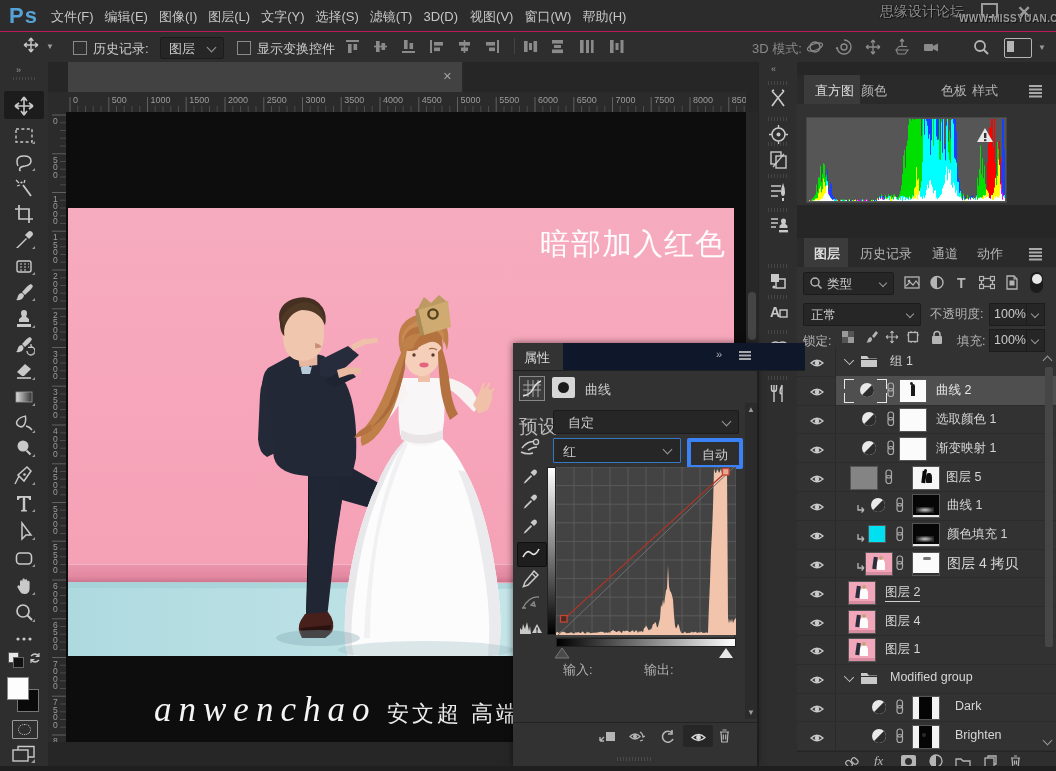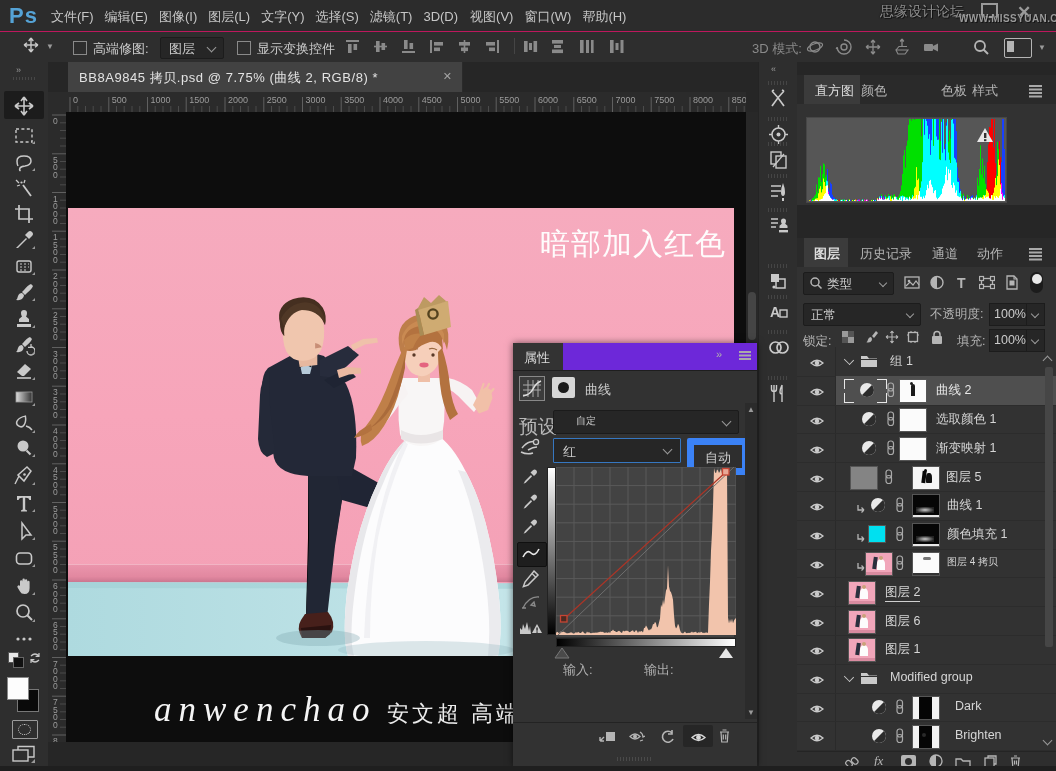--- a/index.html
+++ b/index.html
@@ -26,21 +26,21 @@
   <div class="abs" style="left:959px;top:13px;font-size:10px;font-weight:bold;color:#9a9a9a;text-shadow:1px 1px 0 #151515;letter-spacing:0.4px;">WWW.MISSYUAN.COM</div>
 </div>
 
 <div class="abs" id="optionsbar" style="left:0;top:32px;width:1056px;height:30px;background:#2e2e2e;border-bottom:1px solid #1e1e1e;">
   <div id="opt-move" class="abs" style="left:22px;top:4px;">
         <div style="position:relative;width:46px;height:22px;"><svg width="18" height="18">
             <path d="M9,2 L9,16 M2,9 L16,9 M9,2 L6.7,5 M9,2 L11.3,5 M9,16 L6.7,13 M9,16 L11.3,13 M2,9 L5,6.7 M2,9 L5,11.3 M16,9 L13,6.7 M16,9 L13,11.3" stroke="#c9c9c9" stroke-width="1.4" fill="none"></path>
           </svg><span style="position:absolute;left:24px;top:6px;font-size:8px;color:#9a9a9a;">▼</span></div>
       </div>
   <div class="abs" style="left:73px;top:9px;width:12px;height:12px;border:1px solid #8a8a8a;background:#2e2e2e;"></div>
-  <div class="abs" style="left:93px;top:8px;font-size:13px;color:#cccccc;">高端修图:</div>
+  <div class="abs" style="left:93px;top:8px;font-size:13px;color:#cccccc;">历史记录:</div>
   <div class="abs" style="left:160px;top:5px;width:62px;height:20px;background:#262626;border:1px solid #1c1c1c;border-radius:2px;">
      <span style="position:absolute;left:8px;top:2px;font-size:13px;color:#cccccc;">图层</span>
      <div style="position:absolute;right:8px;top:6px;width:6px;height:6px;border-right:1.5px solid #9a9a9a;border-bottom:1.5px solid #9a9a9a;transform:rotate(45deg);"></div>
   </div>
   <div class="abs" style="left:237px;top:9px;width:12px;height:12px;border:1px solid #8a8a8a;"></div>
   <div class="abs" style="left:257px;top:8px;font-size:13px;color:#cccccc;">显示变换控件</div>
   <div id="opt-align" class="abs" style="left:344px;top:4px;">
         <div class="abs" style="left:0px;top:2px;width:17px;height:17px;"><svg width="17" height="17">
             <path d="M2,3 h13" stroke="#8a8a8a" stroke-width="2"></path>
             <rect x="4" y="6" width="3.6" height="9" fill="#8a8a8a"></rect>
@@ -251,21 +251,20 @@
             <path d="M6,5 L6,1.5 L22,1.5 L22,12 L16,12" fill="none" stroke="#c9c9c9" stroke-width="1.4"></path>
           </svg></div>
         <div class="abs" style="left:31px;top:697px;width:0;height:0;border-left:4px solid transparent;border-bottom:4px solid #9a9a9a;"></div>
       </div>
 </div>
 
 <div class="abs" id="docarea" style="left:48px;top:62px;width:710px;height:709px;background:#262626;">
 
   <div class="abs" style="left:0;top:0;width:710px;height:30px;background:#262626;">
     <div class="abs" style="left:20px;top:0px;width:394px;height:30px;background:#424242;border-right:1px solid #2a2a2a;">
-      <span style="position:absolute;left:11px;top:7px;font-size:13px;letter-spacing:0.55px;color:#e3e3e3;">BB8A9845 拷贝.psd @ 7.75% (曲线 2, RGB/8) *</span>
       <span style="position:absolute;right:10px;top:8px;font-size:11px;color:#a5a5a5;">✕</span>
     </div>
   </div>
 
   <div class="abs" id="hruler" style="left:0;top:30px;width:698px;height:20px;background:#2b2b2b;border-bottom:1px solid #1f1f1f;"><svg width="698" height="20">
           <line x1="22.0" y1="5" x2="22.0" y2="20" stroke="#606060" stroke-width="1"></line>
           <text x="25.0" y="11" font-size="9" fill="#9c9c9c" font-family="Liberation Sans,sans-serif">0</text>
           <line x1="29.8" y1="14" x2="29.8" y2="20" stroke="#4b4b4b" stroke-width="1"></line>
           <line x1="37.5" y1="14" x2="37.5" y2="20" stroke="#4b4b4b" stroke-width="1"></line>
           <line x1="45.2" y1="14" x2="45.2" y2="20" stroke="#4b4b4b" stroke-width="1"></line>
@@ -1422,21 +1421,21 @@
         <div class="abs" style="left:99px;top:288.0px;width:8px;height:16px;"><svg width="8" height="16">
             <rect x="1" y="1" width="5.5" height="8" rx="2.5" fill="none" stroke="#a9a9a9" stroke-width="1.2"></rect>
             <rect x="1" y="6.5" width="5.5" height="8" rx="2.5" fill="none" stroke="#a9a9a9" stroke-width="1.2"></rect>
           </svg></div>
         <div class="abs" style="left:115px;top:285.0px;width:26px;height:22px;border:1px solid #555;">
           <div style="width:100%;height:100%;background:#fbfbfb;position:relative;">
             <div style="position:absolute;left:10px;top:4px;width:8px;height:3px;background:#777;border-radius:2px;"></div>
             <div style="position:absolute;left:0;bottom:0;width:100%;height:1.6px;background:#333;"></div>
           </div>
         </div>
-        <div class="abs" style="left:150px;top:288.0px;font-size:10px;color:#d6d6d6;">图层 4 拷贝</div>
+        <div class="abs" style="left:150px;top:288.0px;font-size:14px;color:#d6d6d6;">图层 4 拷贝</div>
         <div class="abs" style="left:0;top:339.2px;width:259px;height:1px;background:#2c2c2c;"></div>
         <div class="abs" style="left:13px;top:318.79999999999995px;width:14px;height:12px;"><svg width="14" height="12">
             <path d="M1,6 Q7,0.5 13,6 Q7,11.5 1,6 Z" fill="none" stroke="#c9c9c9" stroke-width="1.3"></path>
             <circle cx="7" cy="6" r="2.3" fill="#c9c9c9"></circle>
           </svg></div>
         <div class="abs" style="left:51px;top:313.79999999999995px;width:26px;height:22px;border:1px solid #555;">
           <div style="width:100%;height:100%;background:#f1a6ba;position:relative;overflow:hidden;">
             <div style="position:absolute;left:7px;top:4px;width:4px;height:12px;background:#2a2f3d;transform:rotate(8deg);"></div>
             <div style="position:absolute;left:11px;top:6px;width:8px;height:11px;background:#fdfdfd;border-radius:45% 45% 0 0;"></div>
             <div style="position:absolute;left:12.5px;top:3px;width:4px;height:4px;background:#caa27a;border-radius:50%;"></div>
@@ -1450,21 +1449,21 @@
             <circle cx="7" cy="6" r="2.3" fill="#c9c9c9"></circle>
           </svg></div>
         <div class="abs" style="left:51px;top:342.59999999999997px;width:26px;height:22px;border:1px solid #555;">
           <div style="width:100%;height:100%;background:#f1a6ba;position:relative;overflow:hidden;">
             <div style="position:absolute;left:7px;top:4px;width:4px;height:12px;background:#2a2f3d;transform:rotate(8deg);"></div>
             <div style="position:absolute;left:11px;top:6px;width:8px;height:11px;background:#fdfdfd;border-radius:45% 45% 0 0;"></div>
             <div style="position:absolute;left:12.5px;top:3px;width:4px;height:4px;background:#caa27a;border-radius:50%;"></div>
             <div style="position:absolute;left:0;bottom:0;width:100%;height:3px;background:#d98ba0;"></div>
           </div>
         </div>
-        <div class="abs" style="left:88px;top:345.6px;font-size:12.5px;color:#d6d6d6;">图层 6</div>
+        <div class="abs" style="left:88px;top:345.6px;font-size:12.5px;color:#d6d6d6;">图层 4</div>
         <div class="abs" style="left:0;top:396.8px;width:259px;height:1px;background:#2c2c2c;"></div>
         <div class="abs" style="left:13px;top:376.4px;width:14px;height:12px;"><svg width="14" height="12">
             <path d="M1,6 Q7,0.5 13,6 Q7,11.5 1,6 Z" fill="none" stroke="#c9c9c9" stroke-width="1.3"></path>
             <circle cx="7" cy="6" r="2.3" fill="#c9c9c9"></circle>
           </svg></div>
         <div class="abs" style="left:51px;top:371.4px;width:26px;height:22px;border:1px solid #555;">
           <div style="width:100%;height:100%;background:#f1a6ba;position:relative;overflow:hidden;">
             <div style="position:absolute;left:7px;top:4px;width:4px;height:12px;background:#2a2f3d;transform:rotate(8deg);"></div>
             <div style="position:absolute;left:11px;top:6px;width:8px;height:11px;background:#fdfdfd;border-radius:45% 45% 0 0;"></div>
             <div style="position:absolute;left:12.5px;top:3px;width:4px;height:4px;background:#caa27a;border-radius:50%;"></div>
@@ -1550,55 +1549,55 @@
         <div class="abs" style="left:90px;top:500px;width:0;height:0;border-left:3px solid transparent;border-right:3px solid transparent;border-top:4px solid #9a9a9a;"></div>
         <div class="abs" style="left:150px;top:500px;width:0;height:0;border-left:3px solid transparent;border-right:3px solid transparent;border-top:4px solid #9a9a9a;"></div>
         <div class="abs" style="left:248px;top:100px;width:8px;height:280px;background:#464646;border-radius:2px;"></div>
         <div class="abs" style="left:247px;top:90px;width:6px;height:6px;border-right:1.5px solid #9a9a9a;border-bottom:1.5px solid #9a9a9a;transform:rotate(-135deg);"></div>
         <div class="abs" style="left:247px;top:470px;width:6px;height:6px;border-right:1.5px solid #9a9a9a;border-bottom:1.5px solid #9a9a9a;transform:rotate(45deg);"></div>
       </div>
 </div>
 
 <div class="abs" id="propspanel" style="left:513px;top:343px;width:244px;height:423px;background:#323232;box-shadow:0 0 7px rgba(0,0,0,0.55);">
 
-  <div class="abs" style="left:0;top:0;width:244px;height:27px;background:#6d28d9;border-bottom:1px solid #1e1e1e;">
+  <div class="abs" style="left:0;top:0;width:244px;height:27px;background:#0f172a;border-bottom:1px solid #1e1e1e;padding-left:48px;">
     <div class="abs" style="left:0;top:0;width:50px;height:27px;background:#333333;">
           <span style="position:absolute;left:11px;top:6px;font-size:13px;color:#dddddd;">属性</span>
         </div>
     <span class="abs" style="left:203px;top:5px;font-size:11px;color:#b0b0b0;letter-spacing:-2px;">»</span>
     <div class="abs" style="left:226px;top:8px;width:12px;height:1.6px;background:#aaaaaa;box-shadow:0 3.5px 0 #aaaaaa,0 7px 0 #aaaaaa;"></div>
   </div>
 
   <div class="abs" style="left:6px;top:33px;width:24px;height:23px;border:1px solid #888;background:#3c3c3c;">
     <svg width="24" height="23">
           <path d="M3,18 L8,18 M3,13 L21,13 M3,8 L21,8 M8,3 L8,20 M13,3 L13,20 M18,3 L18,20" stroke="#aaa" stroke-width="1" fill="none"></path>
           <path d="M3,19 Q10,18 13,12 Q16,6 21,4" stroke="#ddd" stroke-width="1.6" fill="none"></path>
         </svg>
   </div>
   <div class="abs" style="left:39px;top:34px;width:23px;height:21px;background:#d6d6d6;border-radius:2px;">
     <div style="position:absolute;left:6px;top:5px;width:11px;height:11px;background:#1a1a1a;border-radius:50%;"></div>
   </div>
   <div class="abs" style="left:72px;top:38px;font-size:13px;color:#cccccc;">曲线</div>
 
   <div class="abs" style="left:6px;top:71px;font-size:19px;color:#b8b8b8;">预设:</div>
   <div class="abs" style="left:40px;top:67px;width:184px;height:22px;background:#262626;border:1px solid #1b1b1b;border-radius:2px;">
-    <span style="position:absolute;left:22px;top:3px;font-size:10px;color:#cccccc;">自定</span>
+    <span style="position:absolute;left:14px;top:3px;font-size:13px;color:#cccccc;">自定</span>
     <div style="position:absolute;right:8px;top:7px;width:6px;height:6px;border-right:1.5px solid #9a9a9a;border-bottom:1.5px solid #9a9a9a;transform:rotate(45deg);"></div>
   </div>
 
   <div class="abs" id="pr-finger" style="left:6px;top:93px;width:26px;height:22px;"><svg width="26" height="20">
           <path d="M3,12 q4,-5 8,-6 l6,-1 M9,14 q5,-3 9,-3" stroke="#c9c9c9" stroke-width="1.5" fill="none"></path>
           <circle cx="17" cy="6" r="2.6" fill="#3a3a3a" stroke="#c9c9c9" stroke-width="1.3"></circle>
           <path d="M2,16 q6,3 12,1" stroke="#c9c9c9" stroke-width="1.5" fill="none"></path>
         </svg></div>
   <div class="abs" style="left:40px;top:95px;width:126px;height:23px;background:#262626;border:1px solid #3677c1;border-radius:1px;">
     <span style="position:absolute;left:9px;top:4px;font-size:13px;color:#cccccc;">红</span>
     <div style="position:absolute;right:9px;top:7px;width:6px;height:6px;border-right:1.5px solid #9a9a9a;border-bottom:1.5px solid #9a9a9a;transform:rotate(45deg);"></div>
   </div>
-  <div class="abs" style="left:174px;top:95px;width:48px;height:23px;background:#2e2e2e;border:7px solid #3b82f6;border-radius:2px;text-align:center;">
+  <div class="abs" style="left:174px;top:95px;width:48px;height:23px;background:#2e2e2e;border:4px solid #3b82f6;border-radius:2px;text-align:center;">
     <span style="position:absolute;left:11px;top:4px;font-size:13px;color:#cccccc;">自动</span>
   </div>
 
   <div class="abs" id="pr-tools" style="left:0;top:120px;width:40px;height:220px;">
         <div class="abs" style="left:8px;top:4px;width:20px;height:20px;"><svg width="20" height="20">
             <path d="M10,8 L4,14 L2.6,16.8 L5,15.6 L11,9.5 Z" fill="#c9c9c9"></path>
             <path d="M9.5,5.5 l3.5,3.5 l2.3,-2.3 q1.6,-1.7 0,-3.4 q-1.7,-1.6 -3.4,0 Z" fill="#c9c9c9"></path>
           </svg></div>
         <div class="abs" style="left:8px;top:29px;width:20px;height:20px;"><svg width="20" height="20">
             <path d="M10,8 L4,14 L2.6,16.8 L5,15.6 L11,9.5 Z" fill="#c9c9c9"></path>

